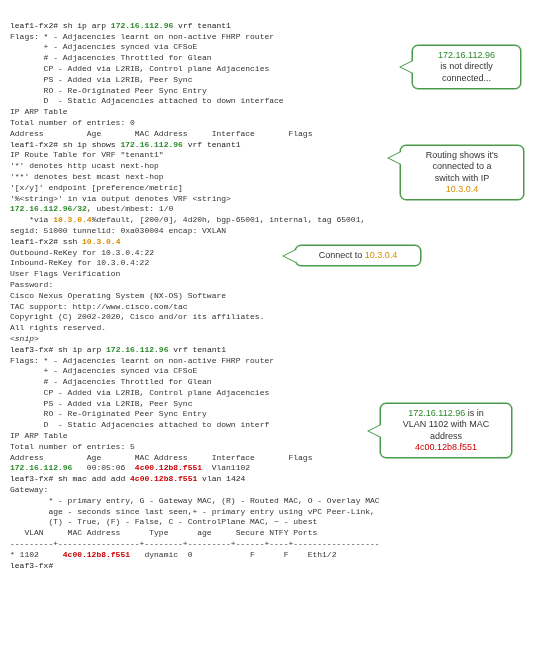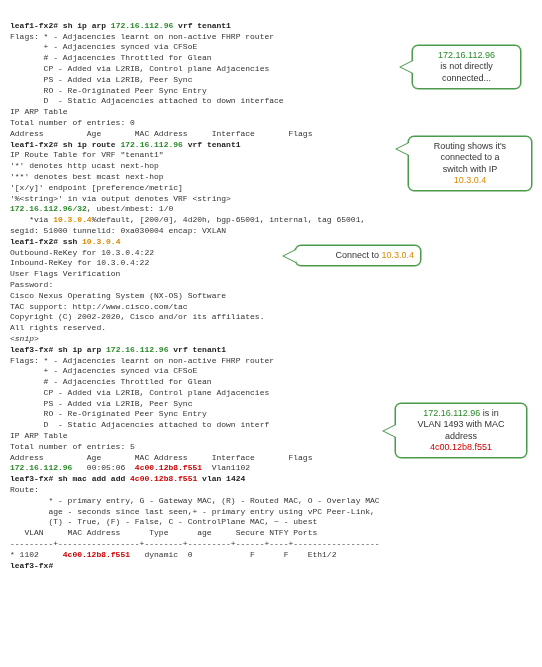--- a/index.html
+++ b/index.html
@@ -12,21 +12,21 @@
     background: #fff;
     width: 542px;
     box-sizing: border-box;
     position: relative;
   }
   .term {
     white-space: pre;
     position: relative;
     z-index: 1;
   }
-  .b { font-weight: bold; color: #222; }
+  .b { font-weight: normal; color: #222; }
   .g { font-weight: bold; color: #2a8a2a; }
   .o { font-weight: bold; color: #d98b00; }
   .r { font-weight: bold; color: #c00; }
   .i { font-style: italic; text-align: right; }
   .callout {
     position: absolute;
     border: 1px solid #4a9a4a;
     border-radius: 6px;
     background: #fff;
     padding: 4px 6px;
@@ -101,21 +101,21 @@
 <span>Flags: * - Adjacencies learnt on non-active FHRP router</span>
 <span>       + - Adjacencies synced via CFSoE</span>
 <span>       # - Adjacencies Throttled for Glean</span>
 <span>       CP - Added via L2RIB, Control plane Adjacencies</span>
 <span>       PS - Added via L2RIB, Peer Sync</span>
 <span>       RO - Re-Originated Peer Sync Entry</span>
 <span>       D  - Static Adjacencies attached to down interface</span>
 <span>IP ARP Table</span>
 <span>Total number of entries: 0</span>
 <span>Address         Age       MAC Address     Interface       Flags</span>
-<span class="b">leaf1-fx2#</span> <span class="b">sh ip route</span> <span class="g">172.16.112.96</span> <span class="b">vrf tenant1</span>
+<span class="b">leaf1-fx2#</span> <span class="b">sh ip shows</span> <span class="g">172.16.112.96</span> <span class="b">vrf tenant1</span>
 <span>IP Route Table for VRF "tenant1"</span>
 <span>'*' denotes http ucast next-hop</span>
 <span>'**' denotes best mcast next-hop</span>
 <span>'[x/y]' endpoint [preference/metric]</span>
 <span>'%&lt;string&gt;' in via output denotes VRF &lt;string&gt;</span>
 <span class="g">172.16.112.96/32</span><span>, ubest/mbest: 1/0</span>
 <span>    *via </span><span class="o">10.3.0.4</span><span>%default, [200/0], 4d20h, bgp-65001, internal, tag 65001,</span>
 <span>segid: 51000 tunnelid: 0xa030004 encap: VXLAN</span>
 <span class="b">leaf1-fx2#</span> <span class="b">ssh</span> <span class="o">10.3.0.4</span>
 <span>Outbound-ReKey for 10.3.0.4:22</span>
@@ -133,50 +133,50 @@
 <span>       # - Adjacencies Throttled for Glean</span>
 <span>       CP - Added via L2RIB, Control plane Adjacencies</span>
 <span>       PS - Added via L2RIB, Peer Sync</span>
 <span>       RO - Re-Originated Peer Sync Entry</span>
 <span>       D  - Static Adjacencies attached to down interf</span>
 <span>IP ARP Table</span>
 <span>Total number of entries: 5</span>
 <span>Address         Age       MAC Address     Interface       Flags</span>
 <span class="g">172.16.112.96</span><span>   00:05:06  </span><span class="r">4c00.12b8.f551</span><span>  Vlan1102</span>
 <span class="b">leaf3-fx#</span> <span class="b">sh mac add add</span> <span class="r">4c00.12b8.f551</span> <span class="b">vlan 1424</span>
-<span>Route:</span>
+<span>Gateway:</span>
 <span>        * - primary entry, G - Gateway MAC, (R) - Routed MAC, O - Overlay MAC</span>
 <span>        age - seconds since last seen,+ - primary entry using vPC Peer-Link,</span>
 <span>        (T) - True, (F) - False, C - ControlPlane MAC, ~ - ubest</span>
 <span>   VLAN     MAC Address      Type      age     Secure NTFY Ports</span>
 <span>---------+-----------------+--------+---------+------+----+------------------</span>
 <span>* 1102     </span><span class="r">4c00.12b8.f551</span><span>   dynamic  0            F      F    Eth1/2</span>
 <span class="b">leaf3-fx#</span>
 </div>
 
 <div class="callout ptr-l" style="top:45px; left:412px; width:95px;">
   <span class="cg">172.16.112.96</span><br>
   <span>is not directly</span><br>
   <span>connected...</span>
 </div>
 
-<div class="callout ptr-lt" style="top:136px; left:400px; width:110px;margin-left:8px;">
+<div class="callout ptr-lt" style="top:145px; left:400px; width:110px;">
   <span>Routing shows it's</span><br>
   <span>connected to a</span><br>
   <span>switch with IP</span><br>
   <span class="co">10.3.0.4</span>
 </div>
 
-<div class="callout ptr-l" style="top:245px; left:295px; width:112px;text-align:right;">
+<div class="callout ptr-l" style="top:245px; left:295px; width:112px;">
   <span>Connect to </span><span class="co">10.3.0.4</span>
 </div>
 
-<div class="callout ptr-l" style="top:403px; left:395px; width:118px;">
+<div class="callout ptr-l" style="top:403px; left:380px; width:118px;">
   <span class="cg">172.16.112.96</span><span> is in</span><br>
-  <span>VLAN 1493 with MAC</span><br>
+  <span>VLAN 1102 with MAC</span><br>
   <span>address</span><br>
   <span class="cr">4c00.12b8.f551</span>
 </div>
 
 <div class="callout ptr-t" style="top:595px; left:188px; width:112px;">
   <span>The endpoint is</span><br>
   <span>connected to Eth1/2</span>
 </div>
 
 </body></html>

